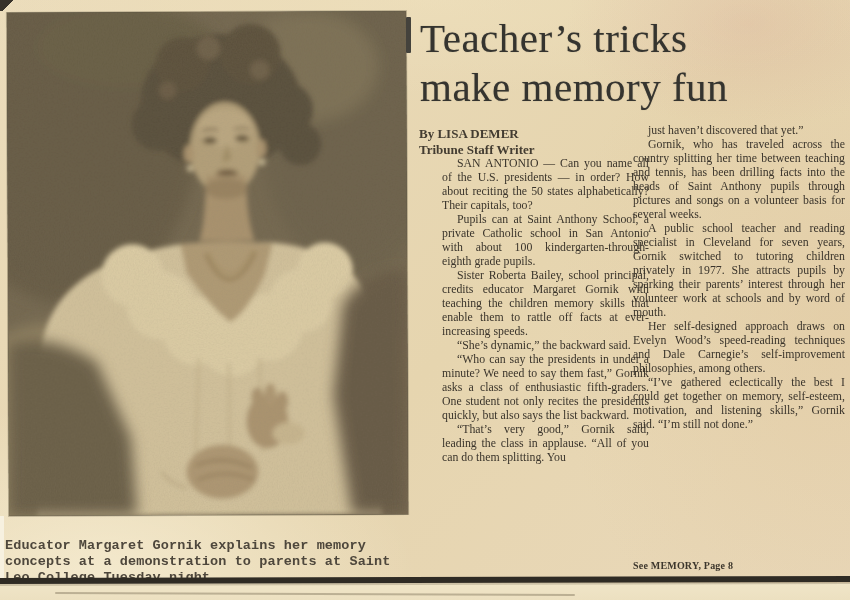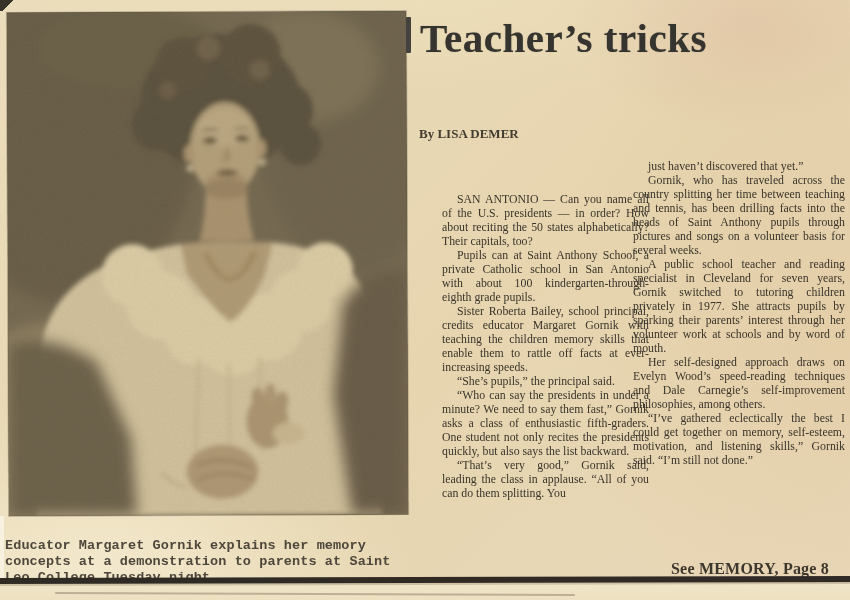--- a/index.html
+++ b/index.html
@@ -26,37 +26,37 @@
     background:linear-gradient(135deg,#37322a 55%,transparent 56%);}
   .caption{
     position:absolute;left:5px;top:538px;width:412px;
     font-family:Liberation Mono, monospace;font-weight:bold;
     font-size:13.5px;line-height:16px;color:var(--c-caption_ink,#4e473c);
     letter-spacing:.1px;
   }
   
   .headline{
     position:absolute;left:420px;top:14px;width:424px;
-    font-family:"Liberation Serif", serif;font-weight:bold;
+    font-family:"Liberation Serif", serif;font-weight:normal;
     font-size:41px;line-height:49px;letter-spacing:.5px;
     color:var(--c-headline_ink,#35342f);
     text-shadow:0 0 1px rgba(53,52,47,.4);
   }
   .headline-tick{position:absolute;left:406px;top:17px;width:5px;height:36px;
     background:#44423c;border-radius:1px;}
   .byline{position:absolute;left:419px;top:126px;width:210px;
     font-weight:bold;font-size:13px;line-height:15.5px;color:#433c31;}
   
   .col{position:absolute;font-size:11.8px;line-height:14px;
-    text-align:justify;color:var(--c-ink,#3a342b);margin-top:36px;}
+    text-align:justify;color:var(--c-ink,#3a342b);}
   .col .para{margin:0;text-indent:15px;}
   .col1{left:442px;top:156px;width:207px;height:424px;}
   .col2{left:633px;top:123px;width:212px;height:428px;}
   .jump-line{position:absolute;left:633px;top:560px;width:196px;
-    text-align:right;font-weight:bold;font-size:16px;color:#3c362c;
+    font-weight:bold;font-size:10px;color:#3c362c;
     letter-spacing:.2px;}
   
   .bottom-rule{position:absolute;left:0;top:577px;width:850px;height:6px;
     background:var(--c-rule,#2f2b24);transform:rotate(-.15deg);
     box-shadow:0 2px 0 rgba(100,88,62,.25);}
   .bottom-strip{position:absolute;left:0;top:583px;width:850px;height:17px;
     background:linear-gradient(#f0e5c8,#ece0c0);}
   .scan-edge-line{position:absolute;left:55px;top:593px;width:520px;height:2px;
     background:rgba(95,84,60,.35);transform:rotate(.2deg);border-radius:2px;}
   .page-edge-strip{position:absolute;left:0;top:516px;width:4px;height:84px;
@@ -162,31 +162,33 @@
   </div>
 
   <div class="corner-mark"></div>
   <div class="page-edge-strip"></div>
 
   <div class="caption">Educator Margaret Gornik explains her memory concepts at a demonstration to parents at Saint Leo College Tuesday night.</div>
 
   <div class="headline-tick"></div>
   <div class="headline">
     <div>Teacher’s tricks</div>
+    <div>make memory fun</div>
   </div>
 
   <div class="byline">
     <div>By LISA DEMER</div>
+    <div>Tribune Staff Writer</div>
   </div>
 
   <div class="col col1">
       <p class="para">SAN ANTONIO — Can you name all of the U.S. presidents — in order? How about reciting the 50 states alphabetically? Their capitals, too?</p>
       <p class="para">Pupils can at Saint Anthony School, a private Catholic school in San Antonio with about 100 kindergarten-through-eighth grade pupils.</p>
       <p class="para">Sister Roberta Bailey, school principal, credits educator Margaret Gornik with teaching the children memory skills that enable them to rattle off facts at ever-increasing speeds.</p>
-      <p class="para">“She’s pupils,” the principal said.</p>
+      <p class="para">“She’s dynamic,” the backward said.</p>
       <p class="para">“Who can say the presidents in under a minute? We need to say them fast,” Gornik asks a class of enthusiastic fifth-graders. One student not only recites the presidents quickly, but also says the list backward.</p>
       <p class="para">“That’s very good,” Gornik said, leading the class in applause. “All of you can do them splitting. You</p>
     </div>
   <div class="col col2">
       <p class="para">just haven’t discovered that yet.”</p>
       <p class="para">Gornik, who has traveled across the country splitting her time between teaching and tennis, has been drilling facts into the heads of Saint Anthony pupils through pictures and songs on a volunteer basis for several weeks.</p>
       <p class="para">A public school teacher and reading specialist in Cleveland for seven years, Gornik switched to tutoring children privately in 1977. She attracts pupils by sparking their parents’ interest through her volunteer work at schools and by word of mouth.</p>
       <p class="para">Her self-designed approach draws on Evelyn Wood’s speed-reading techniques and Dale Carnegie’s self-improvement philosophies, among others.</p>
       <p class="para">“I’ve gathered eclectically the best I could get together on memory, self-esteem, motivation, and listening skills,” Gornik said. “I’m still not done.”</p>
     </div>

